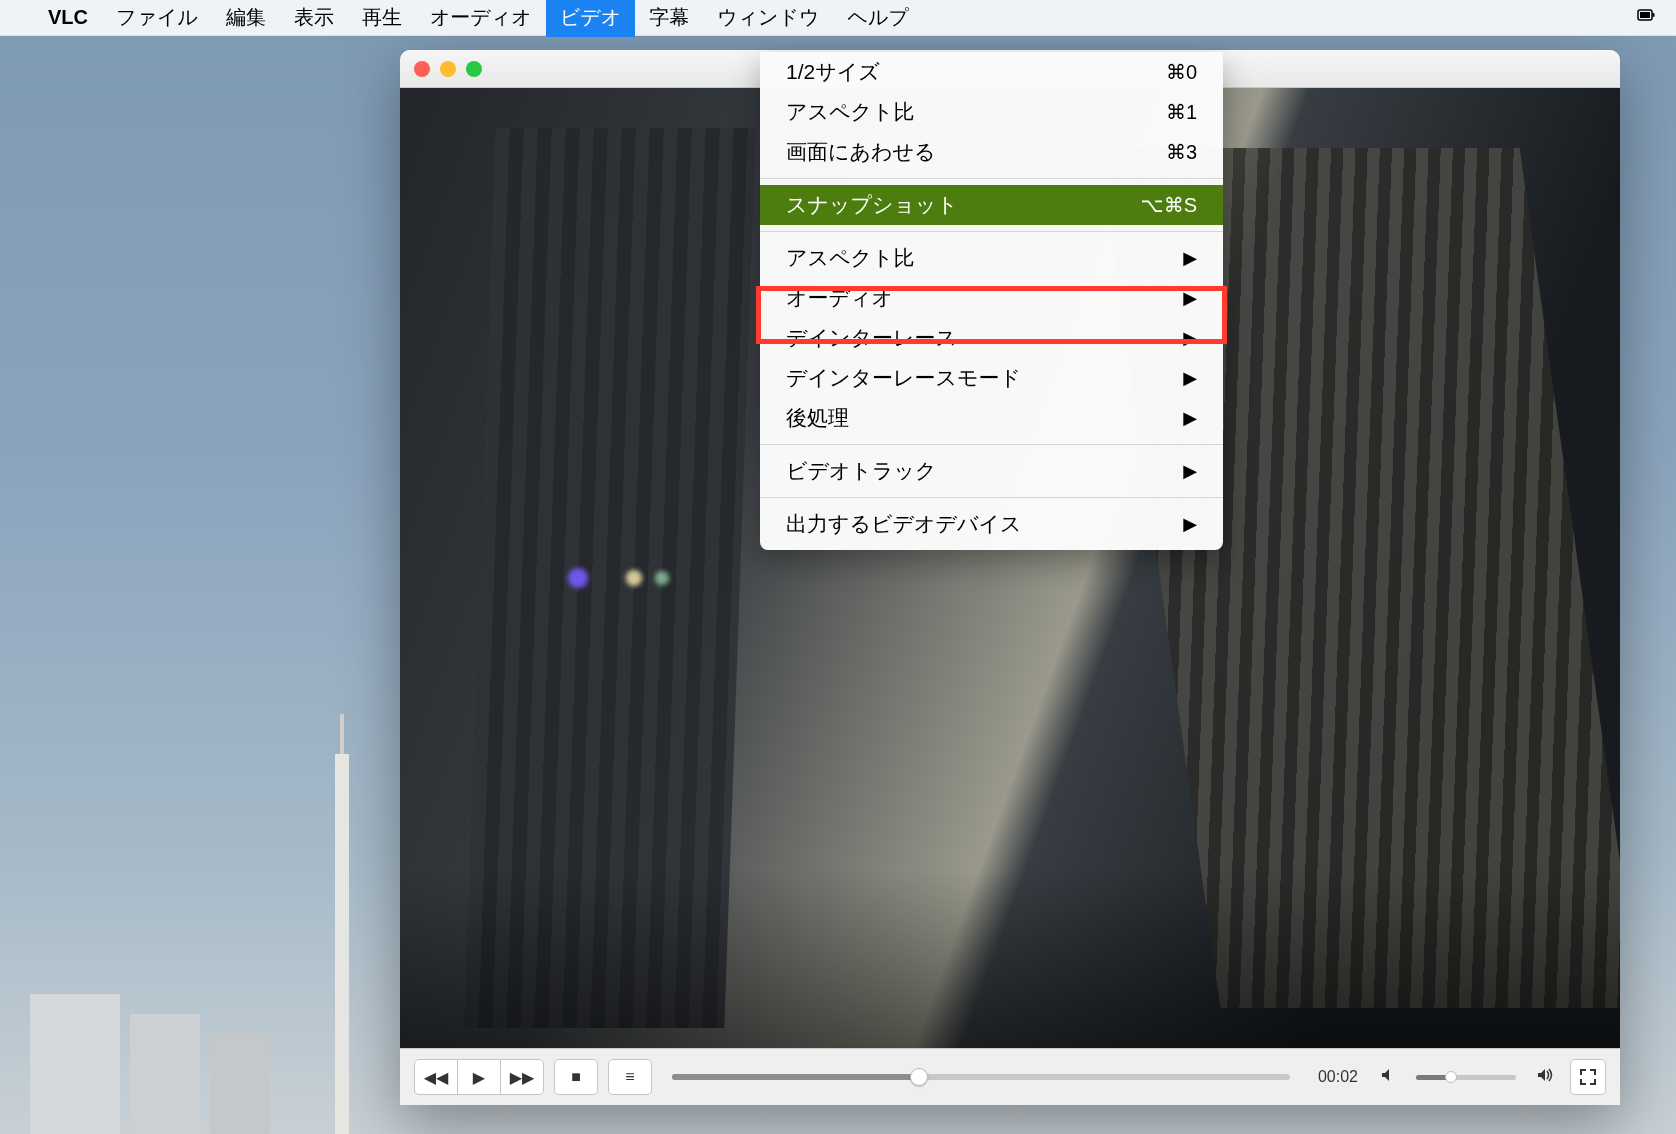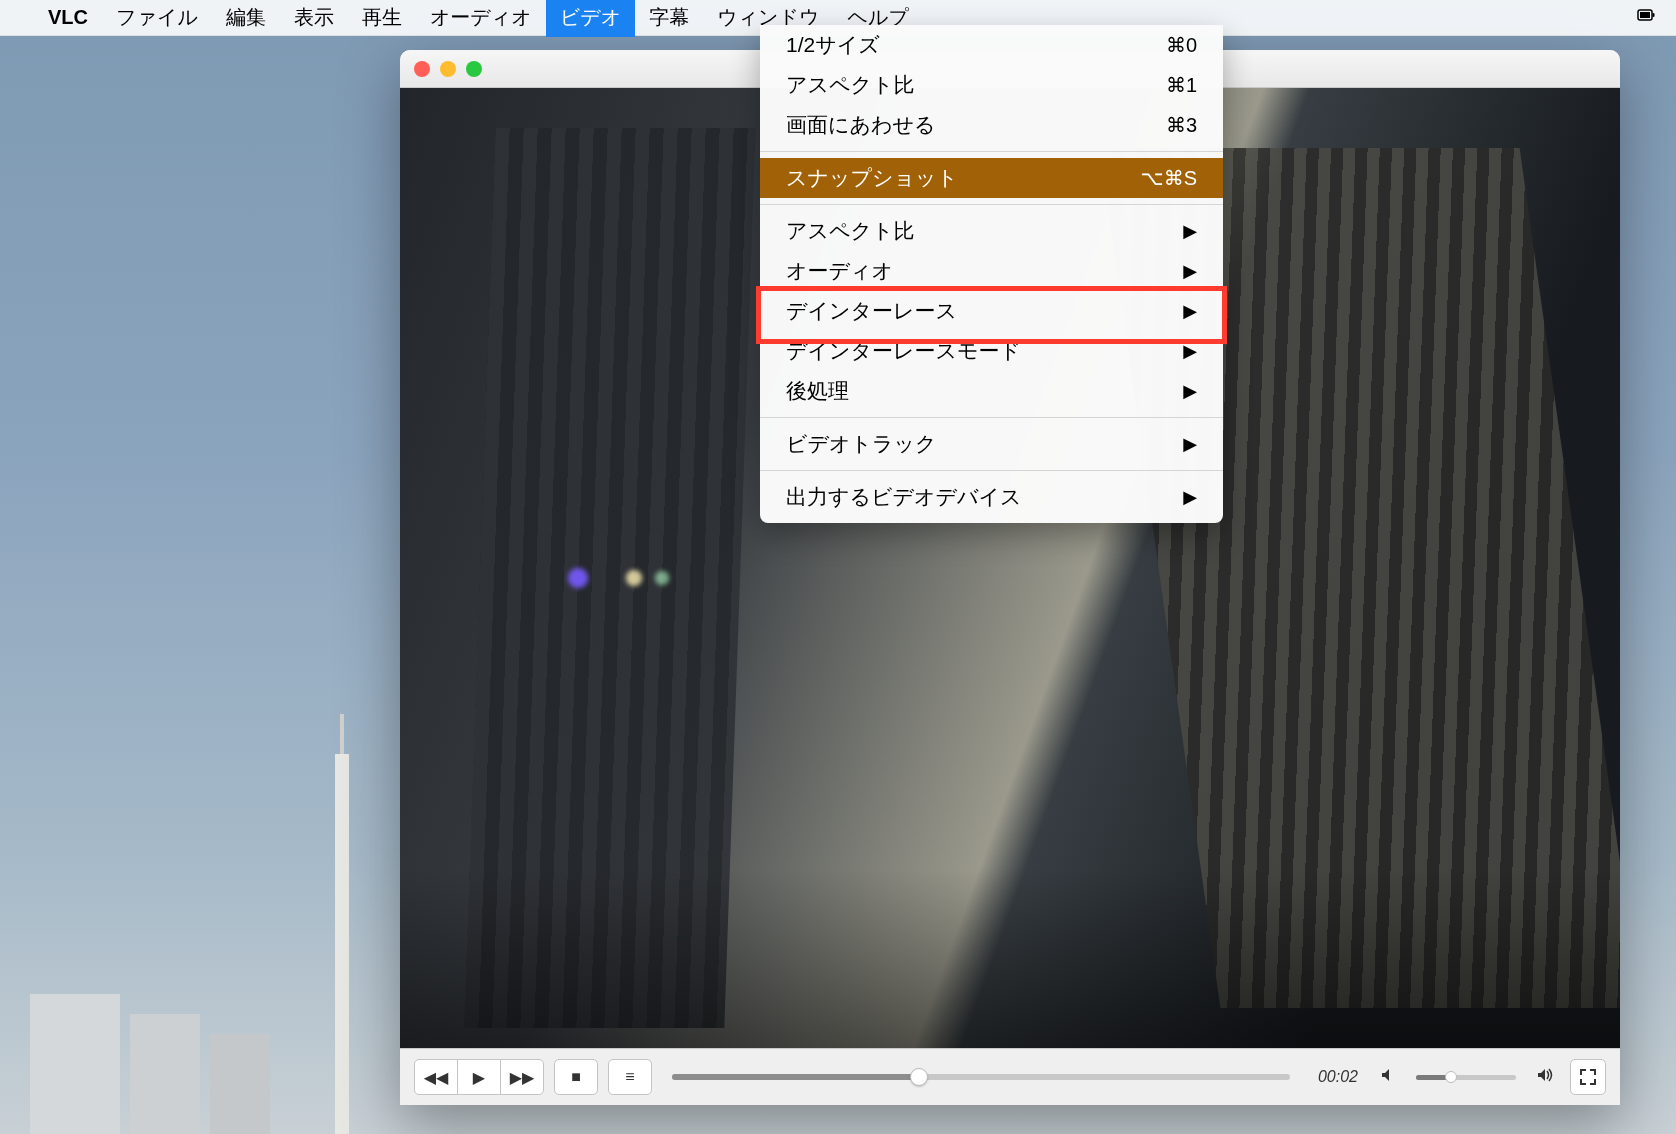--- a/index.html
+++ b/index.html
@@ -39,32 +39,32 @@
     .ctrl-btn { width: 44px; height: 36px; background:#fff; border:1px solid #c4c4c4; border-radius:5px; display:flex; align-items:center; justify-content:center; font-size:16px; color:#333; }
     .ctrl-group { display:flex; gap:0;}
     .ctrl-group .ctrl-btn{ border-radius:0; margin-left:-1px;}
     .ctrl-group .ctrl-btn:first-child{ border-radius:5px 0 0 5px; margin-left:0;}
     .ctrl-group .ctrl-btn:last-child{ border-radius:0 5px 5px 0;}
 
     .seek { flex:1; height:6px; background:#c8c8c8; border-radius:3px; position:relative; margin: 0 10px;}
     .seek-fill{ position:absolute; left:0; top:0; bottom:0; width:40%; background:#8d8d8d; border-radius:3px;}
     .seek-thumb{ position:absolute; left:40%; top:50%; width:18px; height:18px; background:#fff; border:1px solid #bbb; border-radius:50%; transform:translate(-50%,-50%); box-shadow:0 1px 2px rgba(0,0,0,0.2);}
 
-    .time { font-size:16px; color:#333; padding:0 8px;font-style:italic;}
+    .time { font-size:16px; color:#333; padding:0 8px;}
     .vol-icon{ font-size:18px; color:#333; padding:0 4px;}
     .vol-slider{ width:100px; height:5px; background:#c8c8c8; border-radius:3px; position:relative; margin:0 6px;}
     .vol-fill{ position:absolute; left:0; top:0; bottom:0; width:35%; background:#7a7a7a; border-radius:3px;}
     .vol-thumb{ position:absolute; left:35%; top:50%; width:12px; height:12px; background:#fff; border:1px solid #bbb; border-radius:50%; transform:translate(-50%,-50%);}
 
     .fullscreen-btn{ width:36px; height:36px; background:#fff; border:1px solid #c4c4c4; border-radius:5px; display:flex; align-items:center; justify-content:center;}
 
     
-    .dropdown { position: absolute; left: 760px; top: 25px; width: 463px; background: rgba(250,250,250,0.99); border-radius: 0 0 8px 8px; box-shadow: 0 12px 30px rgba(0,0,0,0.3); z-index:200; padding-bottom:6px;}
+    .dropdown { position: absolute; left: 760px; top: 52px; width: 463px; background: rgba(250,250,250,0.99); border-radius: 0 0 8px 8px; box-shadow: 0 12px 30px rgba(0,0,0,0.3); z-index:200; padding-bottom:6px;}
     .dd-item { display:flex; align-items:center; justify-content:space-between; padding: 6px 26px; font-size: 21px; color:#000; }
-    .dd-item.highlight { background:#a16207; color:#fff;gap:33px; }
+    .dd-item.highlight { background:#4d7c0f; color:#fff;gap:33px; }
     .dd-shortcut { font-size:20px; color:#000; }
     .dd-item.highlight .dd-shortcut{ color:#fff; }
     .dd-sep { height:1px; background:#d5d5d5; margin: 6px 0; }
     .dd-arrow { font-size:18px; }
 
     .highlight-box{ position:absolute; left:756px; top:286px; width:471px; height:58px; border:5px solid #ff3a2e; z-index:300; pointer-events:none;}
   </style>
 </head>
 <body>
 

